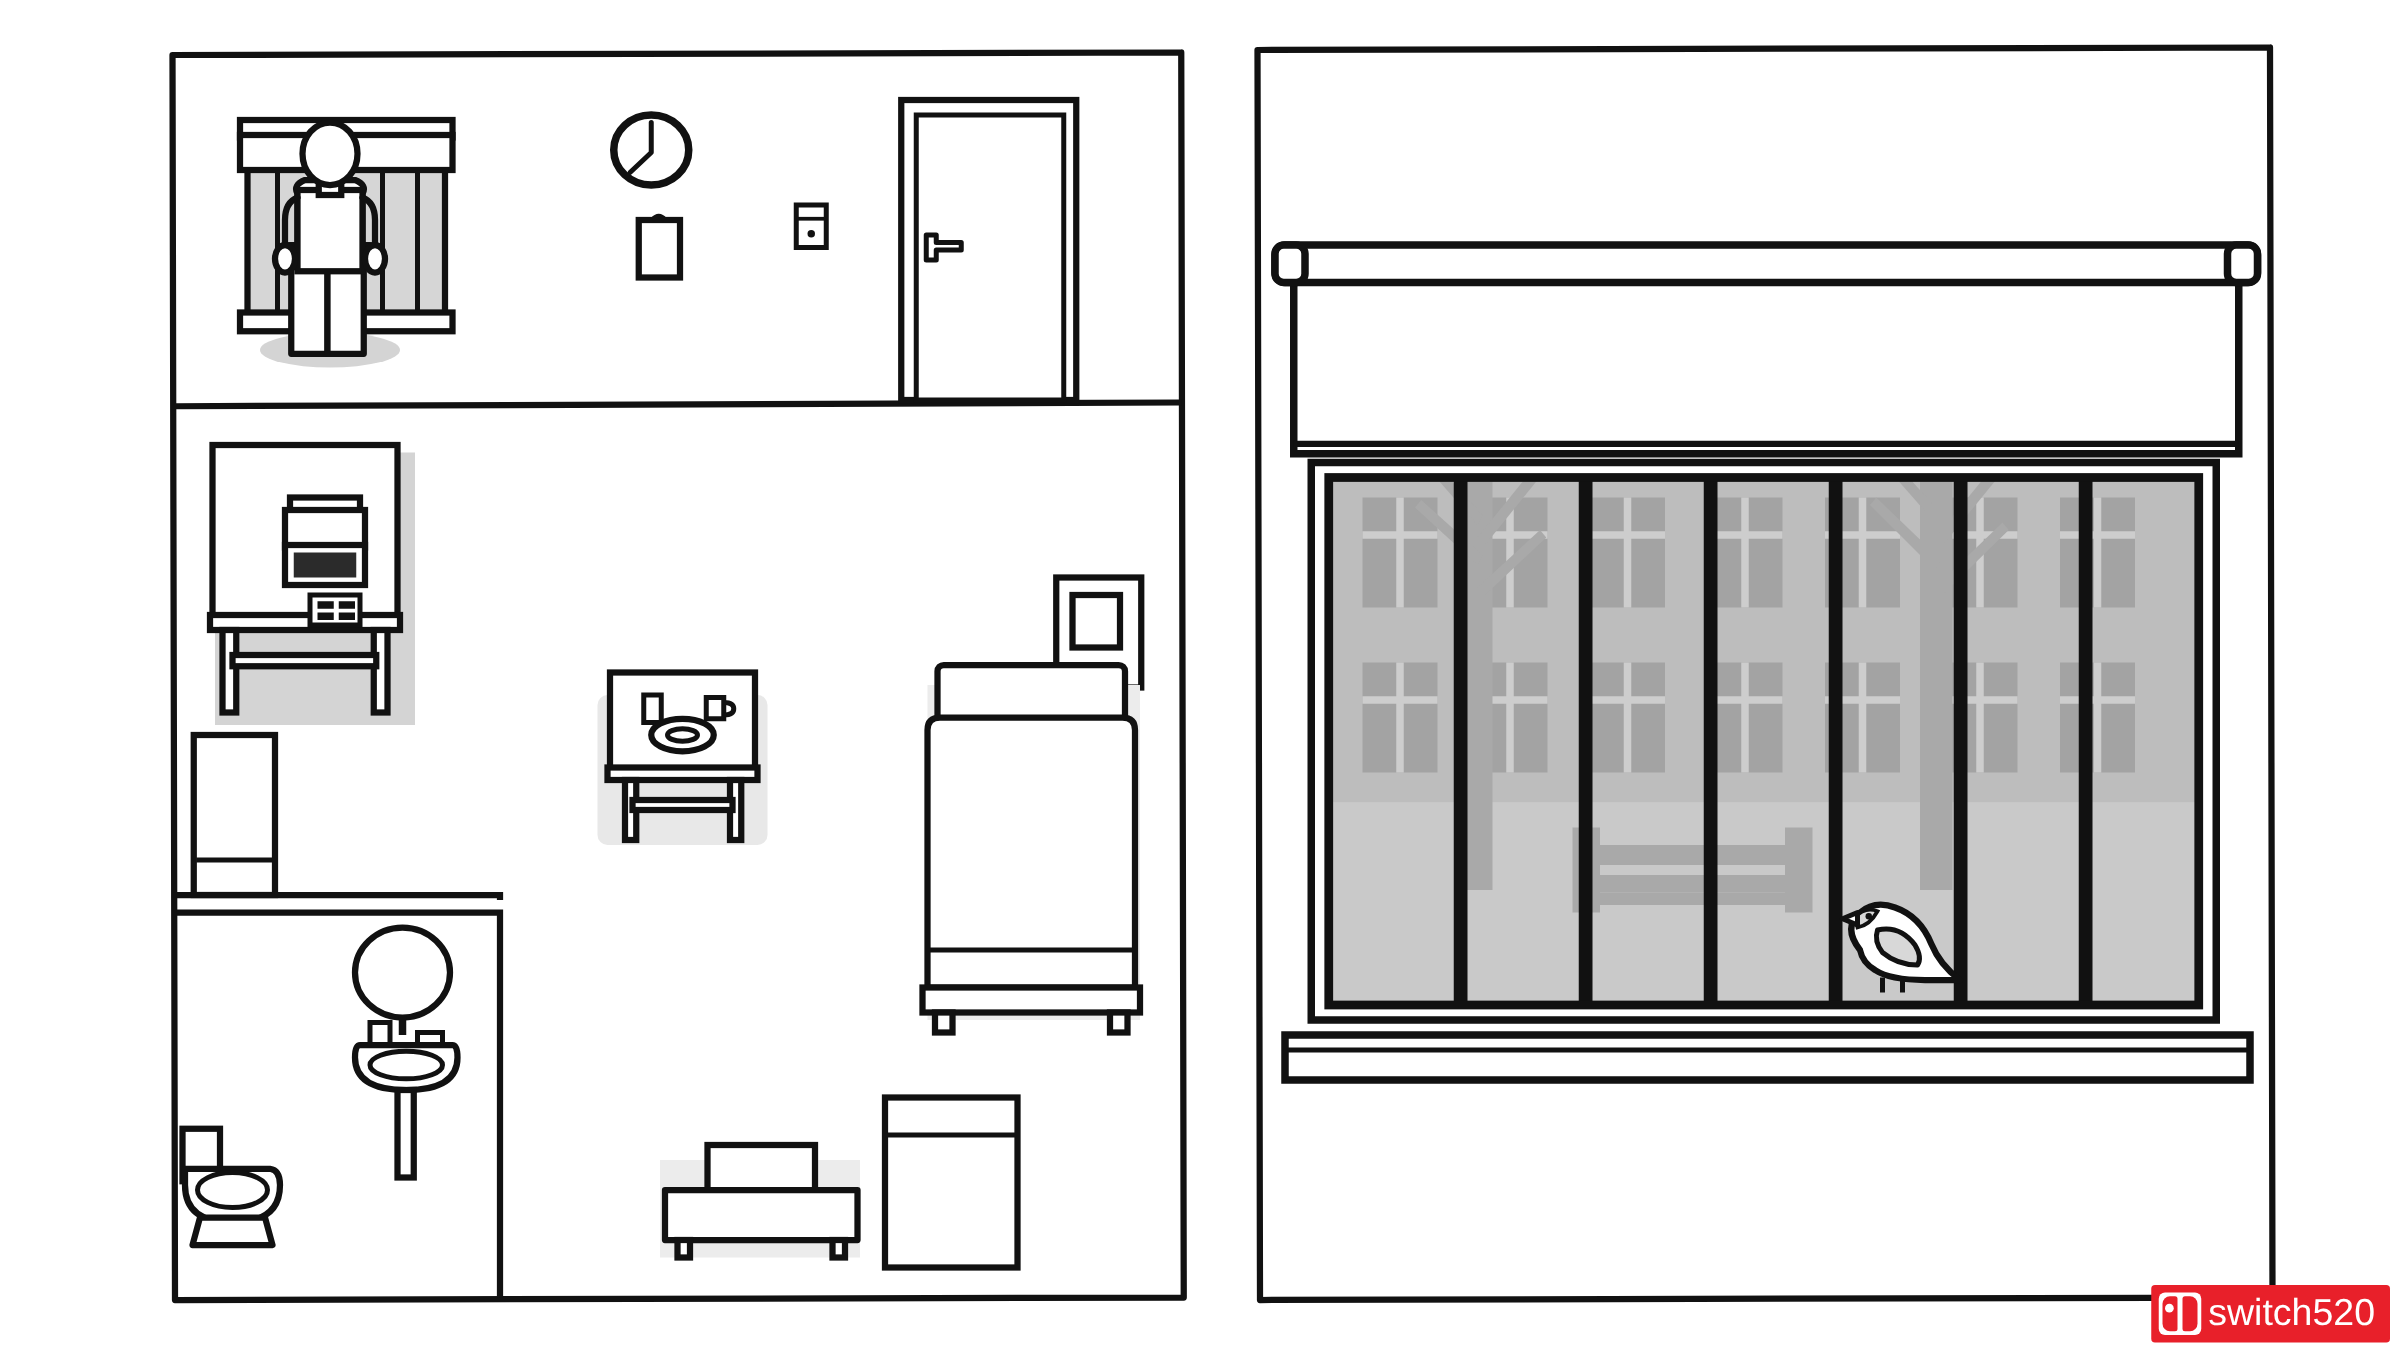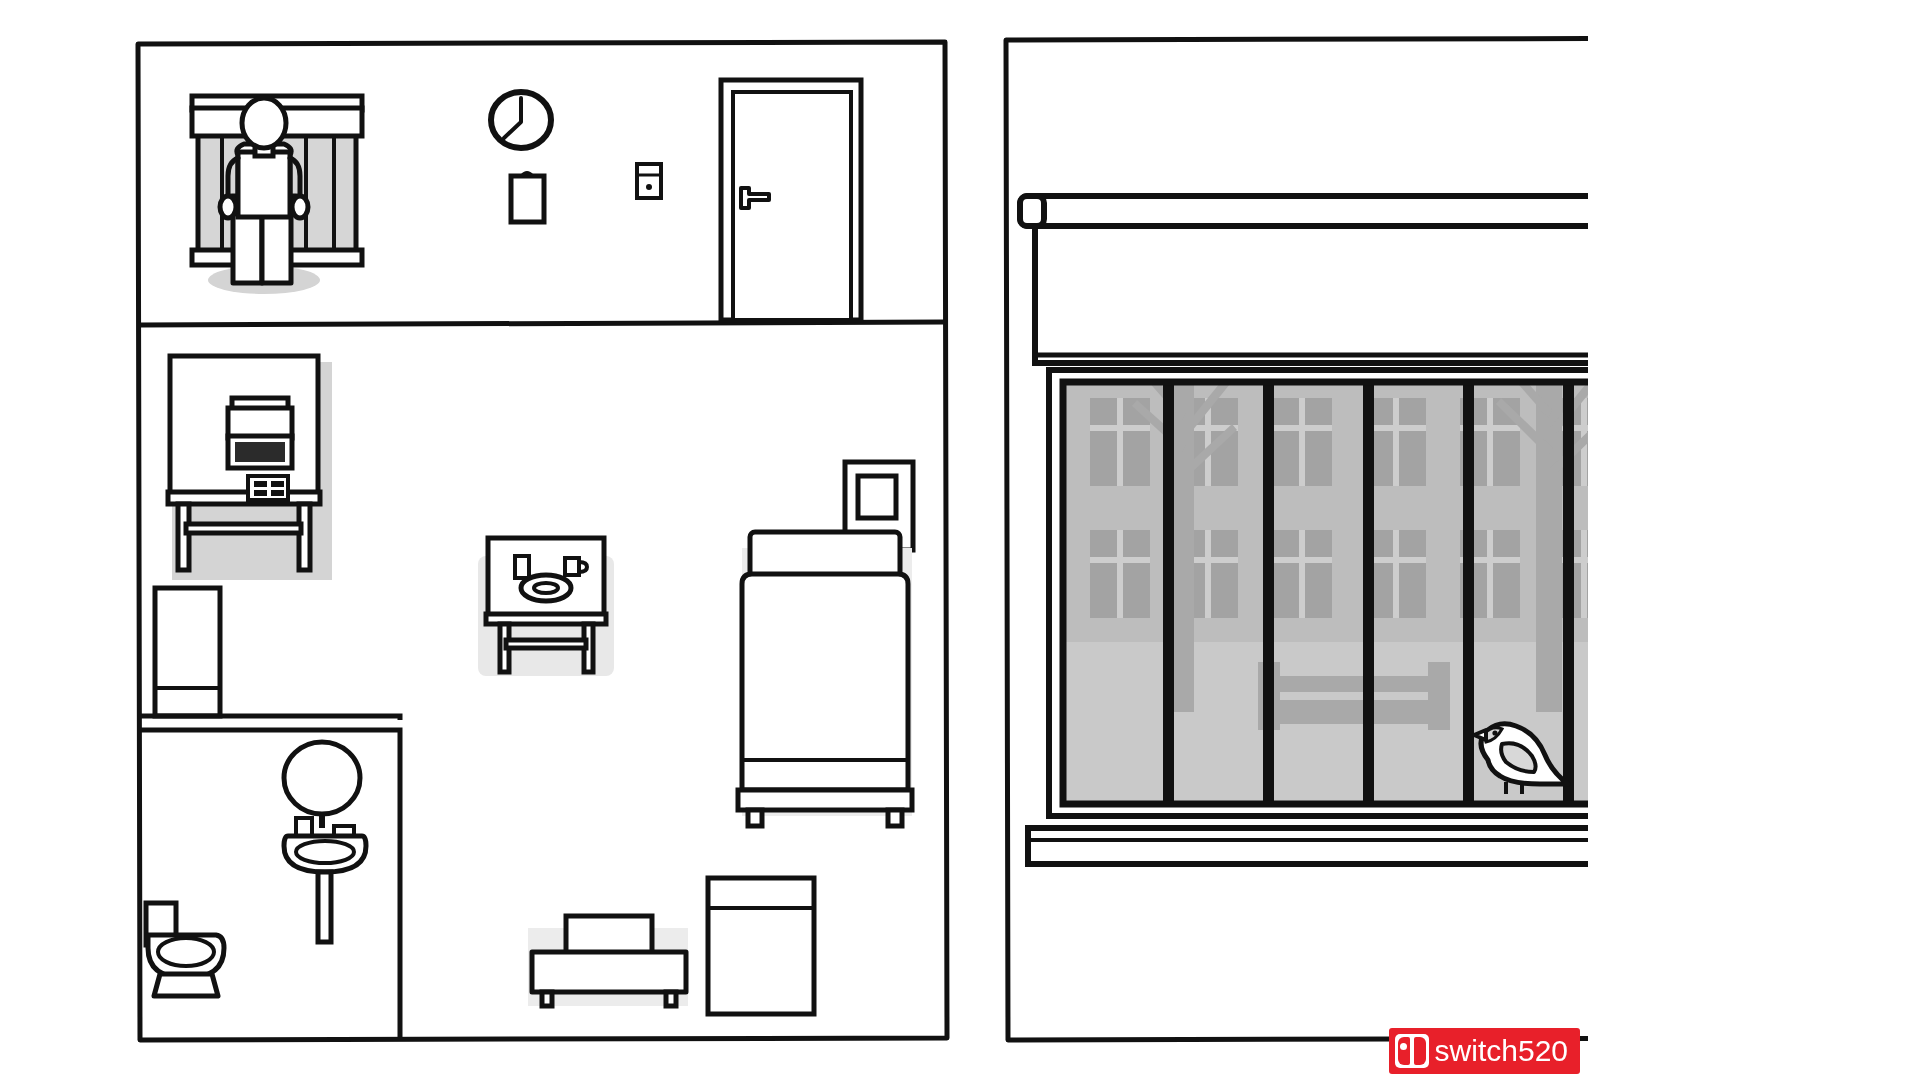--- a/index.html
+++ b/index.html
@@ -3,21 +3,21 @@
 <meta charset="utf-8">
 <style>
   html, body {
     margin: 0;
     padding: 0;
     background: #ffffff;
     font-family: "Liberation Sans", sans-serif;
   }
   #stage {
     position: relative;
-    width: 1588px;
+    width: 1920px;
     height: 1080px;
     background: #ffffff;
     overflow: hidden;
   }
   #scene-svg {
     position: absolute;
     left: 0; top: 0;
     width: 1920px;
     height: 1080px;
     display: block;

